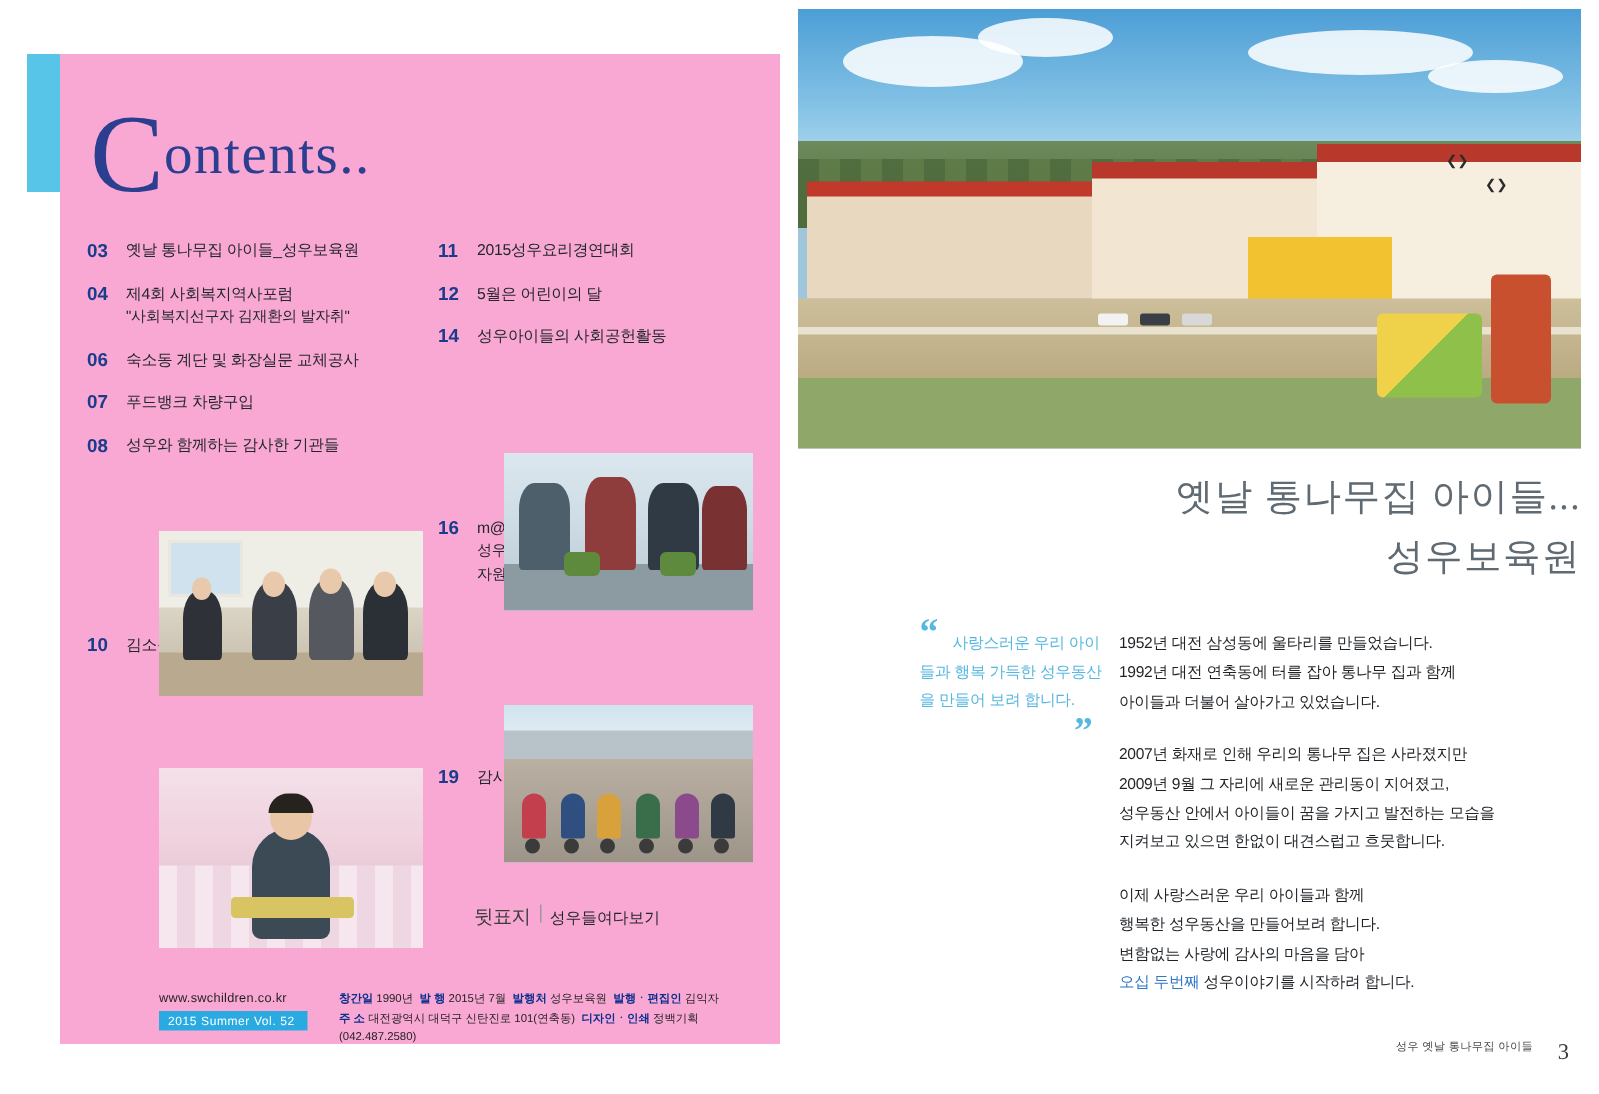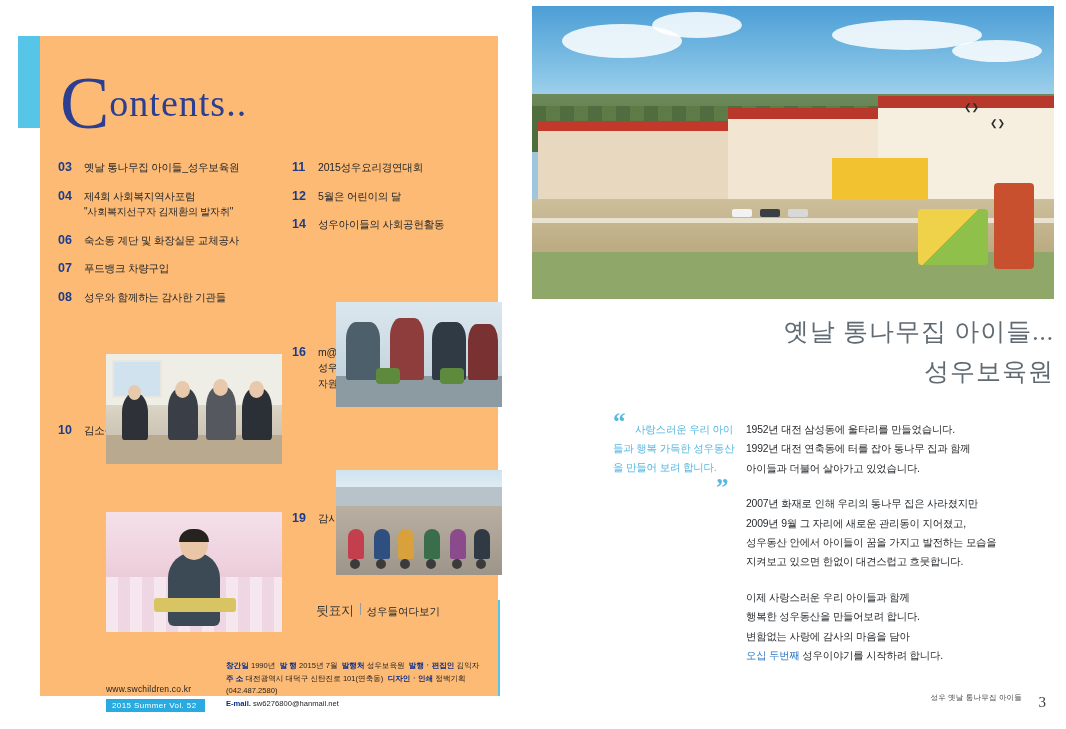--- a/index.html
+++ b/index.html
@@ -31,21 +31,22 @@
   .accent-bar-bottom {
     position: absolute;
     left: 474px; top: 600px;
     width: 26px; height: 96px;
     background: #57c5e8;
   }
   .panel {
     position: absolute;
     left: 40px; top: 36px;
     width: 458px; height: 660px;
-    background: #fdba74;
+    background: #f9a8d4;
+    padding-left: 36px;
   }
   .contents-title {
     position: absolute;
     left: 20px; top: 30px;
     color: #2b3e8f;
     font-family: "Liberation Serif", serif;
     font-weight: normal;
     letter-spacing: 0px;
   }
   .contents-title .big-c {
@@ -163,21 +164,21 @@
   }
   .backcover .bc-bar {
     display:inline-block; width:1px; height:12px; background:#9a9a9a;
     margin: 0 6px;
   }
   .backcover .bc-text { color:#23272b; font-size:10.5px; }
 
   
   .colophon {
     position: absolute;
-    left: 66px; top: 648px;
+    left: 66px; top: 624px;
     width: 400px;
   }
   .col-url { font-size: 8.5px; color:#1f1f1f; letter-spacing:0.2px; }
   .col-badge {
     margin-top: 4px;
     display: inline-block;
     background: #29abe2;
     color: #ffffff;
     font-size: 8px;
     padding: 2px 8px 2px 6px;
@@ -408,24 +409,20 @@
         <span>성우보육원</span>&nbsp;
         <b>발행ㆍ편집인</b>
         <span>김익자</span>
       </div>
       <div>
         <b>주  소</b>
         <span>대전광역시 대덕구 신탄진로 101(연축동)</span>&nbsp;
         <b>디자인ㆍ인쇄</b>
         <span>정백기획(042.487.2580)</span>
       </div>
-      <div class="mail">
-        <b>E-mail.</b>
-        <span>sw6276800@hanmail.net</span>
-      </div>
     </div>
 
     <div class="photo ph1">
       <div class="bg"></div>
         <div class="wall"></div>
         <div class="win"></div>
         <div class="desk"></div>
       <div class="p p1"></div>
         <div class="p p2"></div>
         <div class="p p3"></div>

